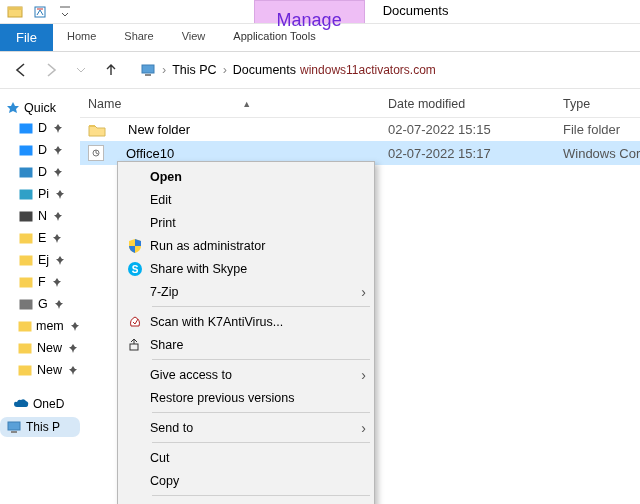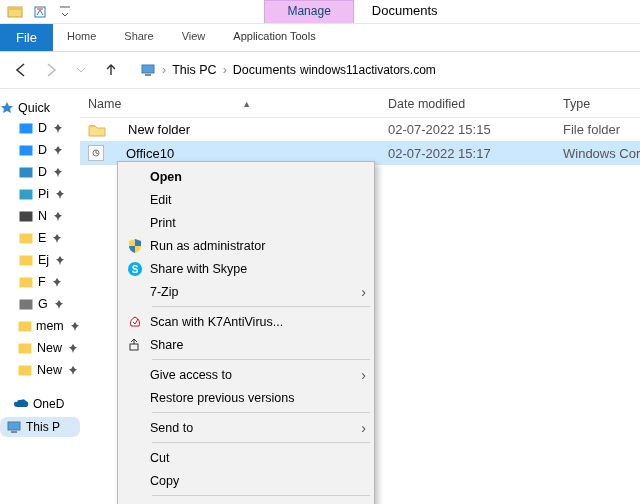--- a/index.html
+++ b/index.html
@@ -3,45 +3,45 @@
   <meta charset="utf-8">
   <style>
     * { box-sizing: border-box; margin: 0; padding: 0; font-family: "Segoe UI", Arial, sans-serif; }
     body { width: 640px; height: 504px; overflow: hidden; background: #fff; font-size: 12px; color: #000; position: relative; }
     
     
     .titlebar { display: flex; height: 24px; align-items: stretch; background: #fff; border-bottom: 1px solid #e5e5e5; }
     .titlebar .qat { display: flex; align-items: center; gap: 3px; padding: 0 4px; }
     .qat-btn { width: 22px; height: 22px; display:flex; align-items:center; justify-content:center; }
     .title-spacer { flex: 1; }
-    .tab-manage { background: #EEBEF5; color: #0c4a6e; padding: 3px 22px; font-size: 12px; border:1px solid #d9a6e3; border-bottom:none; }
+    .tab-manage { background: #EEBEF5; color: #6d28d9; padding: 9px 22px; font-size: 18px; border:1px solid #d9a6e3; border-bottom:none; }
     .tab-doc { padding: 3px 18px; font-size: 13px; color:#000; }
     
     
     .ribbon { display: flex; height: 28px; align-items: stretch; border-bottom: 1px solid #d9d9d9; }
     .ribbon .file-tab { background:#1979CA; color:#fff; padding: 6px 16px; font-size: 13px; }
     .ribbon .tab { padding: 6px 14px; font-size: 11px; color:#444; }
     .ribbon .tab.app { color:#333; }
     
     
     .navbar { display:flex; align-items:center; height: 36px; padding: 0 8px; gap: 4px; }
     .nav-arrow { width:26px; height:26px; display:flex; align-items:center; justify-content:center; color:#555; }
     .nav-arrow.disabled { color:#bbb; }
     .breadcrumb { display:flex; align-items:center; gap:2px; font-size:12.5px; color:#000; }
     .breadcrumb .sep { color:#888; padding:0 4px; }
-    .breadcrumb .watermark { color:#000000; font-size:12px; margin-left:2px; }
+    .breadcrumb .watermark { color:#7f1d1d; font-size:12px; margin-left:2px; }
     
     .divider { height:1px; background:#e5e5e5; }
     
     
     .main { display:flex; height: calc(504px - 24px - 28px - 36px - 1px); }
     
     
     .sidebar { width: 80px; padding: 10px 0 0 0; overflow:hidden; }
-    .quick { display:flex; align-items:center; gap:4px; padding: 2px 0; }
+    .quick { display:flex; align-items:center; gap:4px; padding: 2px 6px; }
     .quick .star-icon { color:#2F8DD6; }
     .quick .label { color:#000; font-size:12.5px; }
     .side-item { display:flex; align-items:center; gap:4px; padding: 3px 2px 3px 18px; font-size:12.5px; }
     .side-item .icon { width:16px; height:16px; display:flex; align-items:center; justify-content:center; }
     .side-item .pin { color:#555; margin-left:2px; }
     .side-spacer { height:14px; }
     .onedrive { display:flex; align-items:center; gap:4px; padding: 2px 13px; color:#000; }
     .thispc-bottom { display:flex; align-items:center; gap:4px; padding: 3px 2px 3px 6px; background:#d7e8f7; margin-top:4px;border-radius:7px; }
     
     

